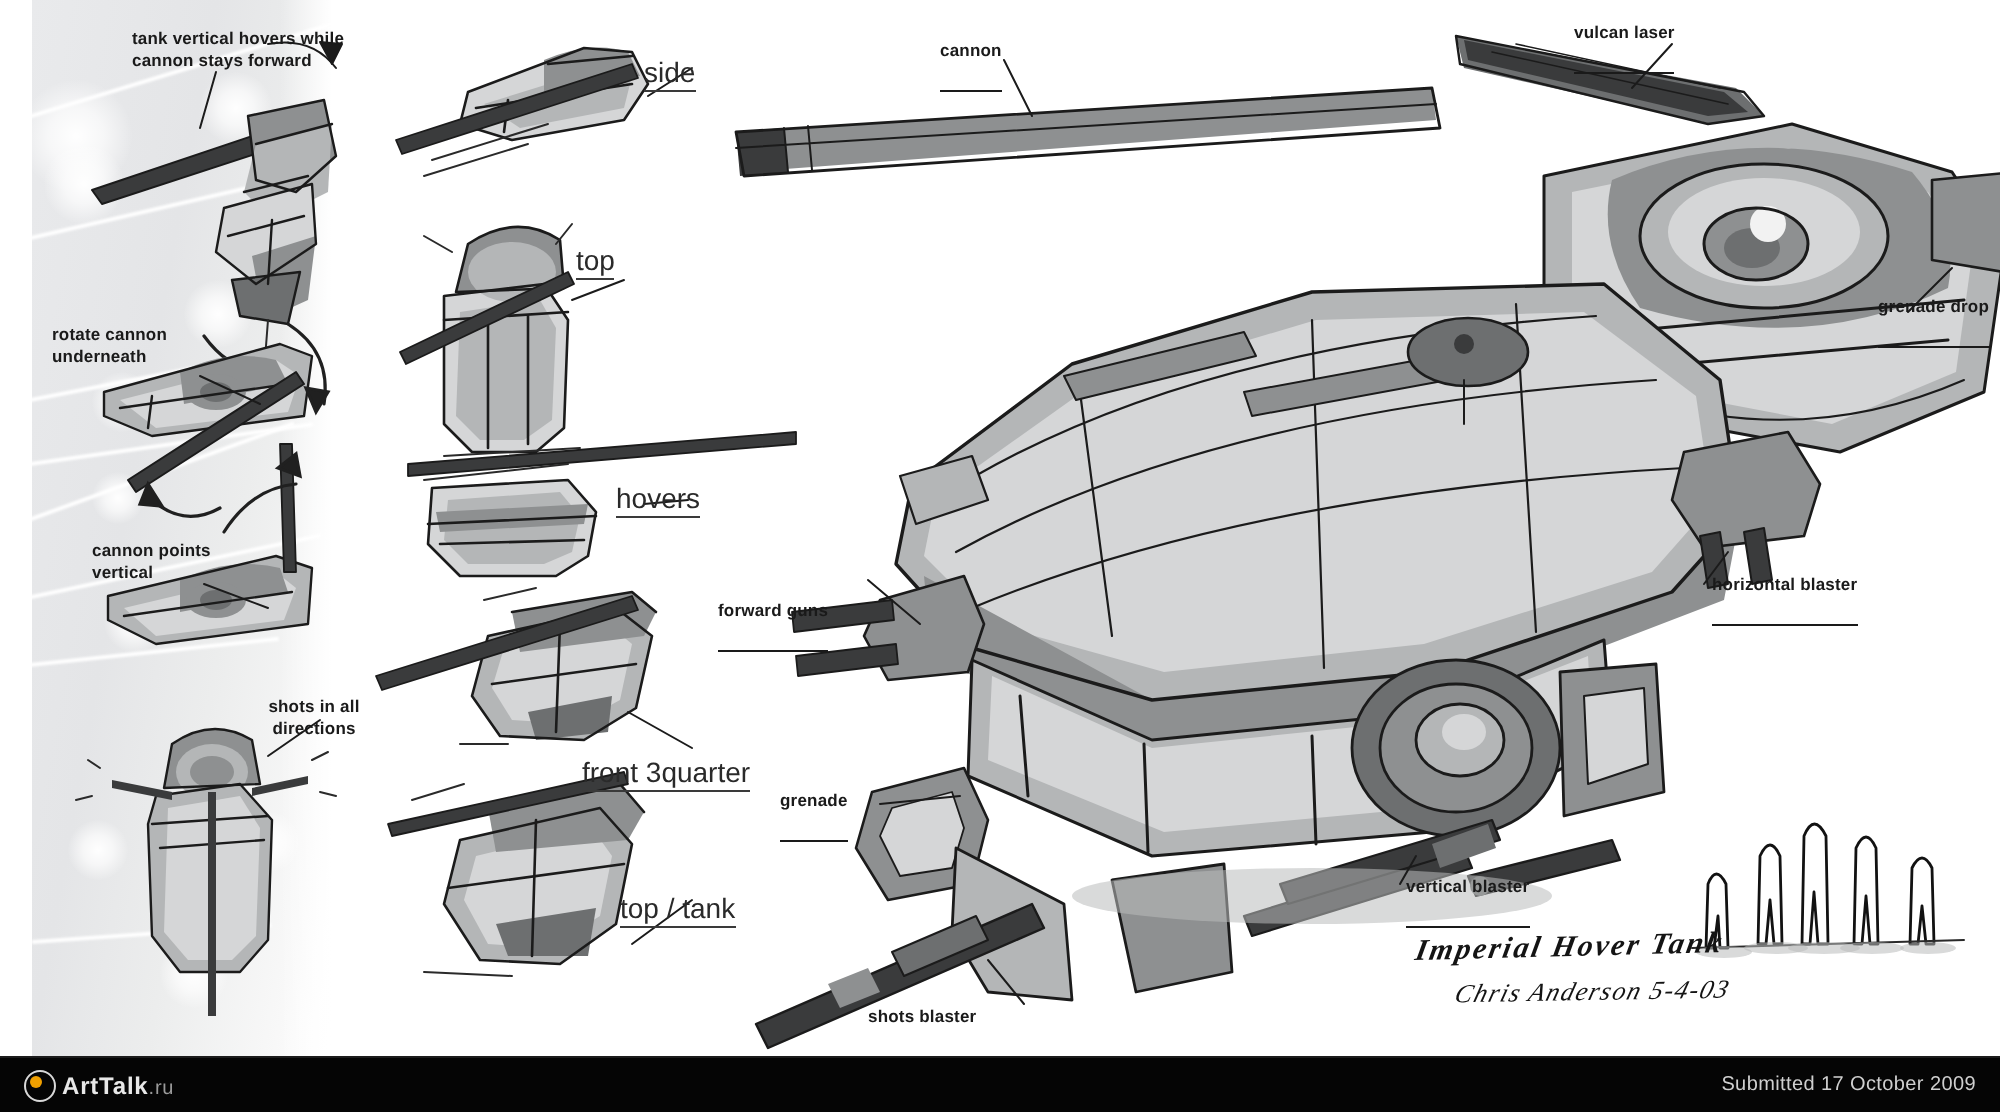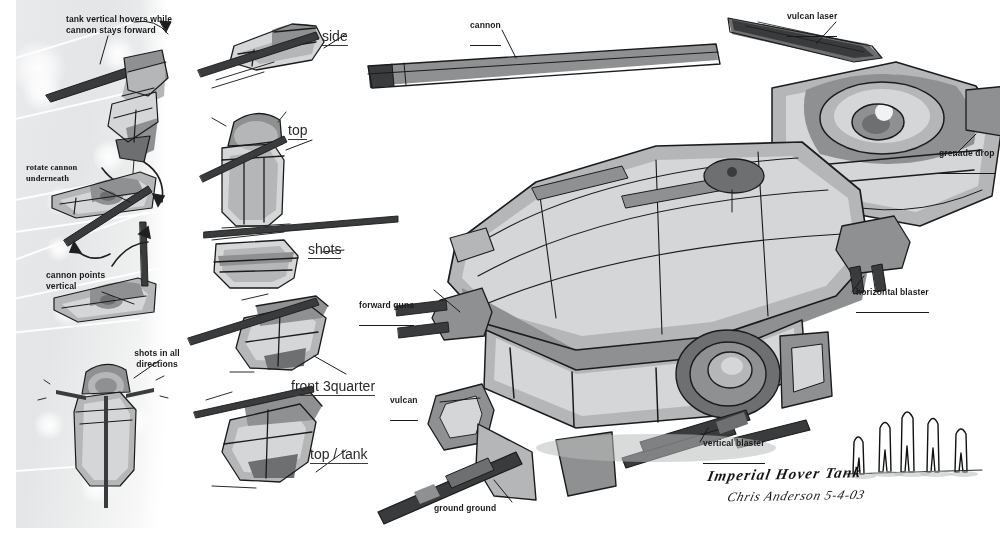--- a/index.html
+++ b/index.html
@@ -454,54 +454,65 @@
         <path d="M418 290 L444 312"></path>
         <path d="M424 402 L464 398"></path>
         <path d="M684 442 L692 428"></path>
         <path d="M496 502 L478 480"></path>
       </g>
     </svg>
 
     <div class="callout" style="left:50px;top:14px;width:120px;">tank vertical hovers while
 cannon stays forward</div>
 
-    <div class="callout" style="left:10px;top:162px;width:90px;font-family:Liberation Serif, serif;">rotate cannon
+    <div class="callout" style="left:10px;top:162px;width:90px;">rotate cannon
 underneath</div>
 
     <div class="callout" style="left:30px;top:270px;width:86px;">cannon points
 vertical</div>
 
     <div class="callout" style="left:106px;top:348px;width:70px;text-align:center;">shots in all
 directions</div>
 
     <div class="view-label" style="left:306px;top:28px;">side</div>
 
     <div class="view-label" style="left:272px;top:122px;">top</div>
 
-    <div class="view-label" style="left:292px;top:241px;">shots</div>
+    <div class="view-label" style="left:292px;top:241px;">hovers</div>
 
     <div class="view-label" style="left:275px;top:378px;">front 3quarter</div>
 
     <div class="view-label" style="left:294px;top:446px;">top / tank</div>
 
     <div class="callout ul" style="left:454px;top:20px;">cannon</div>
 
     <div class="callout ul" style="left:771px;top:11px;">vulcan laser</div>
 
     <div class="callout ul" style="left:923px;top:148px;">grenade drop</div>
 
     <div class="callout ul" style="left:840px;top:287px;">horizontal blaster</div>
 
     <div class="callout ul" style="left:343px;top:288px;margin-top:12px;">forward guns</div>
 
-    <div class="callout ul" style="left:374px;top:395px;">vulcan</div>
+    <div class="callout ul" style="left:374px;top:395px;">grenade</div>
 
     <div class="callout ul" style="left:687px;top:438px;">vertical blaster</div>
 
-    <div class="callout ul" style="left:418px;top:503px;">ground ground</div>
+    <div class="callout ul" style="left:418px;top:503px;">shots blaster</div>
 
     <div class="signature sig-title" style="left:692px;top:466px;">Imperial Hover Tank</div>
     <div class="signature sig-name" style="left:712px;top:488px;">Chris Anderson 5-4-03</div>
 
   </div>
 
+  <div id="footer">
+
+    <div id="logo">
+      <span class="logo-mark"></span>
+      <span class="logo-text">
+        <span>ArtTalk</span><span class="tld">.ru</span>
+      </span>
+    </div>
+
+    <div id="submitted">Submitted 17 October 2009</div>
+  </div>
 
 </div>
 
 </body></html>

